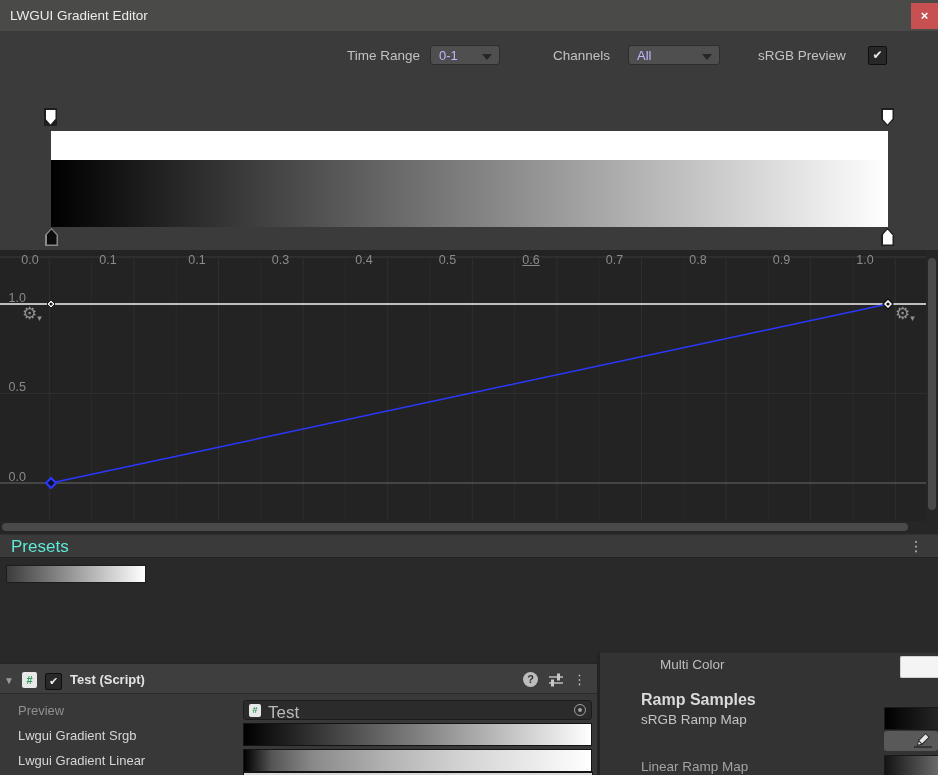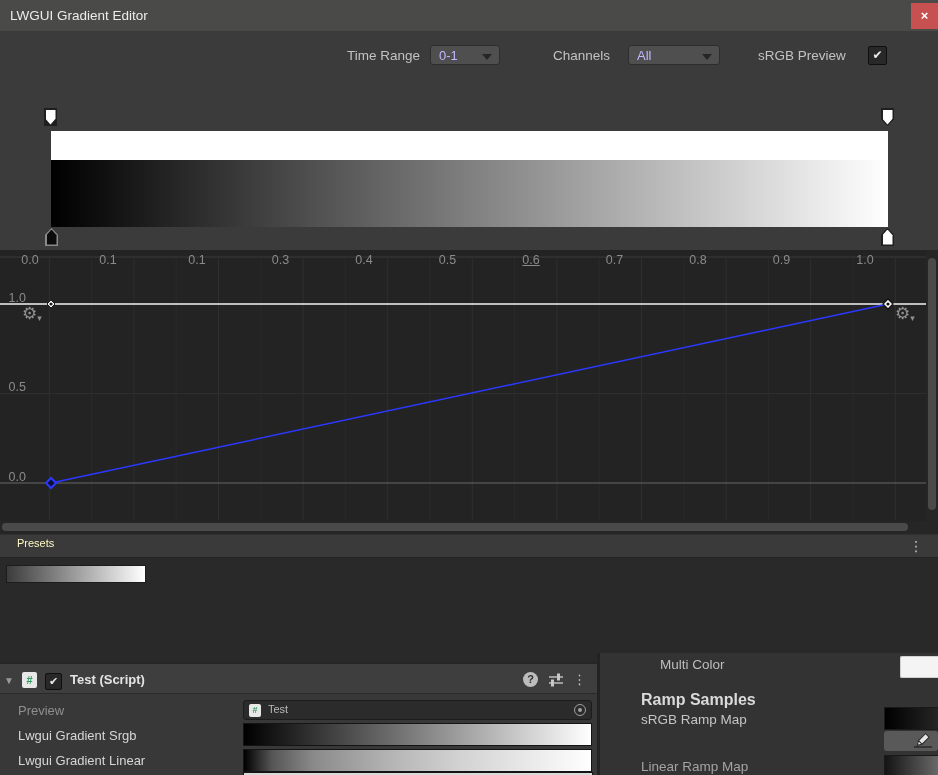--- a/index.html
+++ b/index.html
@@ -42,21 +42,21 @@
   .gear{top:305px;width:24px;height:20px;color:#909090;font-size:17px;line-height:18px;cursor:pointer;}
   .gear-caret{font-size:9px;color:#909090;vertical-align:-2px;}
   #h-scroll-track{left:0;top:271px;width:938px;height:13px;background:#262626;}
   #h-scroll-handle{left:2px;top:273px;width:906px;height:8px;background:#4a4a4a;border-radius:4px;cursor:grab;}
   #v-scroll-track{left:926px;top:0;width:12px;height:271px;background:#262626;}
   #v-scroll-handle{left:928px;top:7px;width:8px;height:252px;background:#4a4a4a;border-radius:4px;cursor:grab;}
 
   
   #presets-header{left:0;top:534px;width:938px;height:24px;background:#3a3a3a;
                   border-top:1px solid #303030;border-bottom:1px solid #232323;box-sizing:border-box;}
-  #presets-title{left:17px;top:537px;color:#fef9c3;font-size:11px;}
+  #presets-title{left:11px;top:537px;color:#5eead4;font-size:17px;}
   #presets-menu{left:909px;top:538px;color:#c6c6c6;font-size:14px;width:14px;text-align:center;cursor:pointer;}
   #presets-body{left:0;top:558px;width:938px;height:104px;background:#292929;}
   #preset-1{left:6px;top:565px;width:138px;height:16px;border:1px solid #1c1c1c;
             background:linear-gradient(to right,#3c3c3c,#ffffff);cursor:pointer;}
   #preset-2{left:149px;top:561px;width:137px;height:21px;border:2px solid #9a9a9a;border-radius:2px;
             background:linear-gradient(to right,#121212,#ffffff);cursor:pointer;}
   #preset-2-label{width:100%;text-align:center;top:2px;color:#ffffff;font-size:13.5px;font-weight:bold;
             text-shadow:-1px 0 #000,1px 0 #000,0 -1px #000,0 1px #000,1px 1px #000,-1px -1px #000;}
 
   
@@ -68,21 +68,21 @@
   #insp-checkbox{left:45px;top:673px;width:15px;height:15px;font-size:11px;line-height:15px;}
   #insp-title{left:70px;top:672px;color:#e4e4e4;font-size:13px;font-weight:bold;}
   #insp-help{left:523px;top:672px;width:15px;height:15px;border-radius:50%;background:#bdbdbd;
              color:#2e2e2e;font-size:11px;font-weight:bold;text-align:center;line-height:15px;cursor:pointer;}
   #insp-presets-icon{left:548px;top:672px;cursor:pointer;}
   #insp-menu{left:573px;top:672px;color:#c8c8c8;font-size:13px;width:12px;text-align:center;cursor:pointer;}
   .row-label{left:18px;color:#d6d6d6;font-size:13px;}
   #script-field{left:243px;top:700px;width:349px;height:20px;background:#2b2b2b;border:1px solid #1c1c1c;
                 border-radius:3px;box-sizing:border-box;cursor:pointer;}
   #script-field-icon{left:5px;top:3px;width:12px;height:13px;font-size:9px;line-height:13px;}
-  #script-field-text{left:24px;top:2px;color:#b8b8b8;font-size:11px;}
+  #script-field-text{left:24px;top:2px;color:#b8b8b8;font-size:17px;}
   #obj-picker{right:5px;top:3px;width:12px;height:12px;border:1.5px solid #a0a0a0;border-radius:50%;box-sizing:border-box;cursor:pointer;}
   #obj-picker::after{content:"";position:absolute;left:2.5px;top:2.5px;width:4px;height:4px;border-radius:50%;background:#a0a0a0;}
   .grad-field{left:243px;width:349px;height:23px;border:1px solid #141414;box-sizing:border-box;cursor:pointer;}
   #grad-srgb{top:723px;background:linear-gradient(to right,#000000,#ffffff);}
   #grad-linear{top:749px;background:linear-gradient(to right,#000000 0%,#555555 8%,#8a8a8a 20%,#b4b4b4 42%,#d2d2d2 62%,#e9e9e9 82%,#ffffff 100%);}
   #next-field-sliver{left:243px;top:772px;width:350px;height:3px;background:#d9d9d9;border:1px solid #141414;border-bottom:none;box-sizing:border-box;}
 
   
   #right-panel{left:597px;top:653px;width:341px;height:122px;background:#333333;border-left:3px solid #232323;box-sizing:border-box;}
   #multi-color-label{left:660px;top:657px;color:#bdbdbd;font-size:13.5px;}

